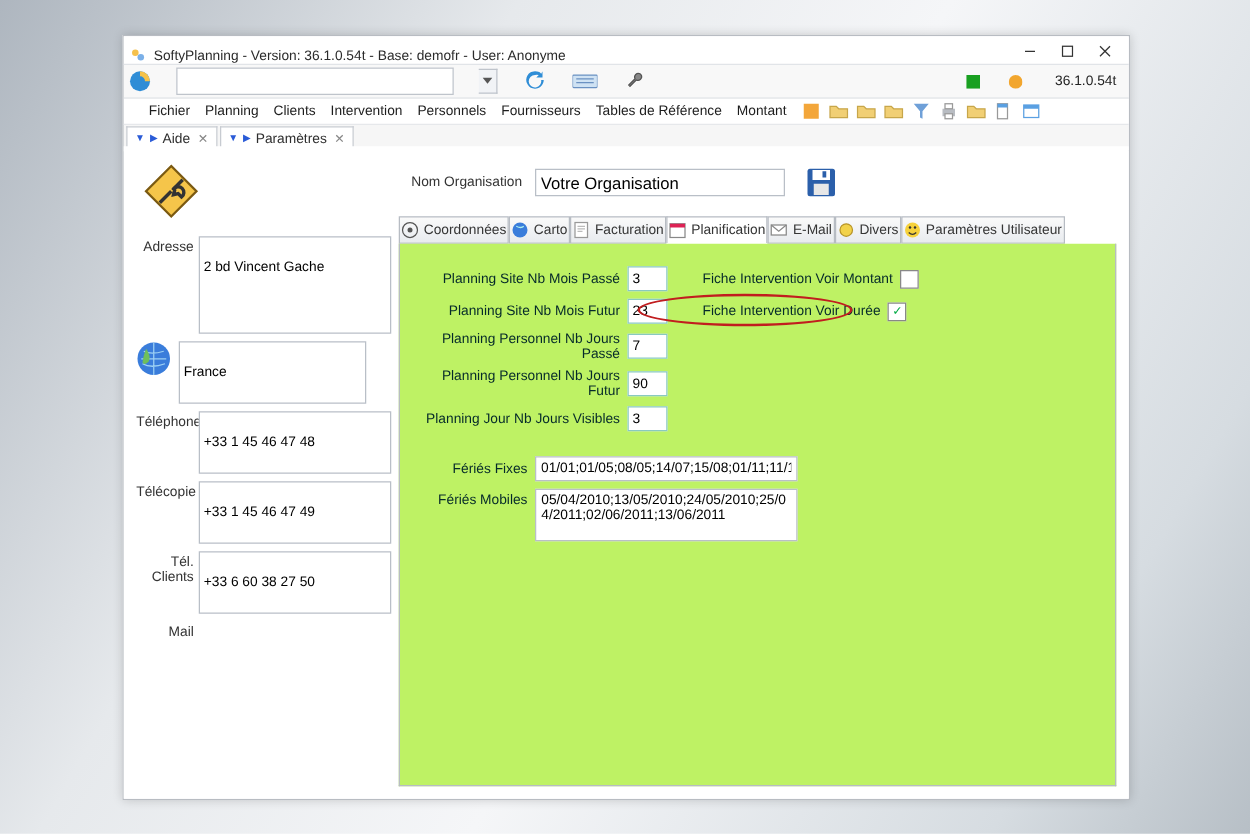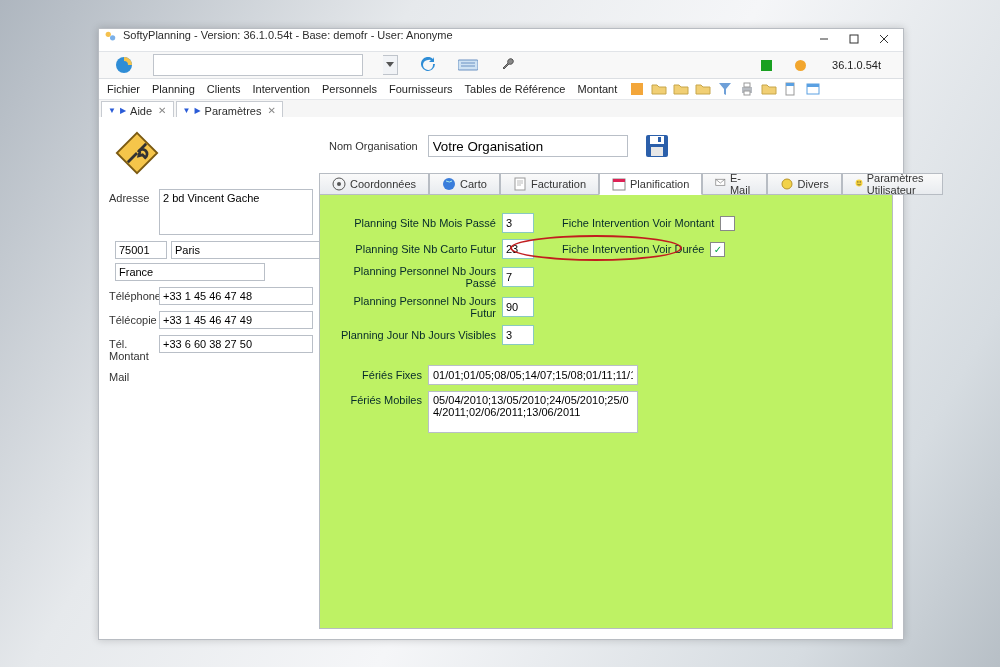--- a/index.html
+++ b/index.html
@@ -1,54 +1,54 @@
 <!DOCTYPE html>
 <html><head>
 <meta charset="utf-8">
 <style>
   html,body{margin:0;padding:0;font-family:"Segoe UI",Tahoma,sans-serif;font-size:11px;color:#222}
   body{width:1000px;height:667px;background:linear-gradient(120deg,#aeb6bf 0%,#e6e9ec 30%,#f5f6f8 55%,#d6dce1 85%,#b7bfc6 100%);position:relative;overflow:hidden}
   .window{position:absolute;left:98px;top:28px;width:804px;height:610px;background:#fff;border:1px solid #b8bcc2;box-shadow:0 0 8px rgba(0,0,0,.18)}
-  .titlebar{height:22px;display:flex;align-items:flex-start;padding:0 4px;background:#fff;border-bottom:1px solid #e1e4e8}
+  .titlebar{height:22px;display:flex;align-items:flex-end;padding:0 4px;background:#fff;border-bottom:1px solid #e1e4e8}
   .titlebar .app-icon{width:14px;height:14px;margin-right:6px;display:inline-flex}
   .titlebar .title{flex:0 0 auto;color:#2b2b2b}
   .titlebar .spacer{flex:1}
   .titlebar .winbtn{width:30px;height:20px;display:flex;align-items:center;justify-content:center;color:#333}
-  .iebar{height:24px;display:flex;align-items:center;padding:1px 16px;gap:20px;background:#f8f8f8;border-bottom:1px solid #dcdfe3}
+  .iebar{height:24px;display:flex;align-items:center;padding:1px 4px;gap:20px;background:#f8f8f8;border-bottom:1px solid #dcdfe3}
   .iebar .ie-icon{width:18px;height:18px}
   .iebar .url{flex:1;height:18px;background:#fff;border:1px solid #bfc4cb}
   .iebar .dd{width:14px;height:18px;border:1px solid #bfc4cb;border-left:none;background:#f1f3f6;display:flex;align-items:center;justify-content:center}
   .iebar .tbtn{width:20px;height:20px;display:flex;align-items:center;justify-content:center}
   .iebar .status-dot{width:11px;height:11px}
-  .menubar{height:20px;display:flex;align-items:center;padding:0 2px;background:#fff;border-bottom:1px solid #e6e8eb}
+  .menubar{height:20px;display:flex;align-items:center;padding:0 14px;background:#fff;border-bottom:1px solid #e6e8eb}
   .menubar .mi{padding:2px 6px;color:#1d1d1d;cursor:default}
   .menubar .icon-row{display:flex;align-items:center;gap:6px;margin-left:6px}
   .menubar .tbicon{width:16px;height:16px}
   .tabstrip{height:20px;display:flex;align-items:center;background:#f6f6f6;border-bottom:1px solid #d7dade;padding-left:2px}
   .tab{height:18px;display:flex;align-items:center;gap:4px;padding:0 6px;border:1px solid #c7cbd1;border-bottom:none;background:#fff;margin-right:2px;font-size:11px;color:#2e2e2e}
   .tab .tri{color:#2a5bd7;font-size:8px}
   .tab .close{color:#888;font-size:10px;margin-left:2px}
   .content{position:absolute;left:0;right:0;top:88px;bottom:0;background:#fff}
   .left-col{position:absolute;left:10px;top:14px;width:204px}
   .tools-icon{width:44px;height:44px;margin-left:6px;margin-bottom:14px}
   .frow{display:flex;align-items:flex-start;margin-bottom:6px}
-  .flabel{width:46px;padding-right:4px;padding-top:3px;color:#333;font-size:11px}
-  .finput{flex:1;border:1px solid #b9bfc7;padding:2px 3px;font-size:11px;font-family:inherit;background:#fff}
+  .flabel{width:46px;text-align:right;padding-right:4px;padding-top:3px;color:#333;font-size:11px}
+  .finput{flex:1;border:1px solid #b9bfc7;padding:18px 3px;font-size:11px;font-family:inherit;background:#fff}
   textarea.finput{resize:none}
   .globe{width:28px;height:28px;margin-right:6px}
   .ziprow{display:flex;gap:4px}
   .ziprow .finput.small{width:44px;flex:none}
   .ziprow .finput.grow{flex:1}
   .top-line{position:absolute;left:230px;top:16px;display:flex;align-items:center;gap:10px}
   .top-line .lbl{font-size:11px;color:#333}
   .top-line .org{width:190px;height:18px;border:1px solid #b9bfc7;padding:1px 4px}
   .save-icon{width:26px;height:26px;margin-left:6px}
   .inner-tabs-wrap{position:absolute;left:220px;top:56px;right:10px;bottom:10px}
   .inner-tabs{display:flex;height:22px}
-  .itab{display:flex;align-items:center;gap:4px;padding:0 12px;border:1px solid #b7bcc3;background:linear-gradient(#fafafa,#e8ebef);font-size:11px;color:#353535;height:22px;box-sizing:border-box}
+  .itab{display:flex;align-items:center;gap:4px;padding:0 1px;border:1px solid #b7bcc3;background:linear-gradient(#fafafa,#e8ebef);font-size:11px;color:#353535;height:22px;box-sizing:border-box}
   .itab.active{background:#fff;border-bottom-color:#fff}
   .itab .ic{width:14px;height:14px}
   .panel{position:absolute;left:0;right:0;top:22px;bottom:0;background:#bef264;border:1px solid #b7bcc3;border-top:none}
   .panel-row{display:flex;align-items:center;margin-top:6px}
   .prow-lbl{width:170px;text-align:right;padding-right:6px;font-size:11px;color:#052a2a}
   .pnum{width:24px;height:16px;border:1px solid #89c9c0;background:#fff;padding:1px 3px;font-size:11px;font-family:inherit}
   .prow-lbl2{margin-left:28px;font-size:11px;color:#052a2a}
   .chk{width:13px;height:13px;border:1px solid #888;background:#fff;margin-left:6px;display:inline-flex;align-items:center;justify-content:center;font-size:10px;color:#0a4}
   .circle-highlight{position:absolute;border:2px solid #c11d1f;border-radius:50%;width:168px;height:22px;left:190px;top:40px;pointer-events:none}
   .wide-input{width:200px;height:16px;border:1px solid #b9bfc7;background:#fff;padding:1px 4px;font-size:11px;font-family:inherit}
@@ -216,37 +216,33 @@
       </div>
       <div class="frow">
         <span class="globe">
           <svg viewBox="0 0 28 28">
               <circle cx="14" cy="14" r="13" fill="#3a7ddb"></circle>
               <path d="M6 8q6 3 16 0M5 18q7 4 18 0M14 1v26M4 14h20" stroke="#9dd1f4" stroke-width="1" fill="none"></path>
               <path d="M8 6q4 6 2 10-3 4-5 1 1-7 3-11z" fill="#6fbf5c"></path>
             </svg>
         </span>
         <div style="flex:1">
-          <div class="ziprow" style="margin-bottom:4px">
-            <input class="finput small" value="75001" style="">
-            <input class="finput grow" value="Paris" style="">
-          </div>
           <input class="finput" value="France" style="">
         </div>
       </div>
       <div class="frow">
           <span class="flabel">Téléphone</span>
           <input class="finput" value="+33 1 45 46 47 48" style="">
         </div>
       <div class="frow">
           <span class="flabel">Télécopie</span>
           <input class="finput" value="+33 1 45 46 47 49" style="">
         </div>
       <div class="frow">
-          <span class="flabel">Tél. Montant</span>
+          <span class="flabel">Tél. Clients</span>
           <input class="finput" value="+33 6 60 38 27 50" style="">
         </div>
       <div class="frow">
           <span class="flabel">Mail</span>
         </div>
     </div>
 
     <div class="inner-tabs-wrap">
       <div class="inner-tabs">
         <div class="itab">
@@ -303,21 +299,21 @@
 
       <div class="panel">
         <div class="sect">
           <div class="panel-row">
             <span class="prow-lbl">Planning Site Nb Mois Passé</span>
             <input class="pnum" value="3" style="">
             <span class="prow-lbl2">Fiche Intervention Voir Montant</span>
             <span class="chk"></span>
           </div>
           <div class="panel-row">
-            <span class="prow-lbl">Planning Site Nb Carto Futur</span>
+            <span class="prow-lbl">Planning Site Nb Mois Futur</span>
             <input class="pnum" value="23" style="">
             <span class="prow-lbl2">Fiche Intervention Voir Durée</span>
             <span class="chk">✓</span>
           </div>
           <div class="panel-row">
             <span class="prow-lbl">Planning Personnel Nb Jours Passé</span>
             <input class="pnum" value="7" style="">
           </div>
           <div class="panel-row">
             <span class="prow-lbl">Planning Personnel Nb Jours Futur</span>

